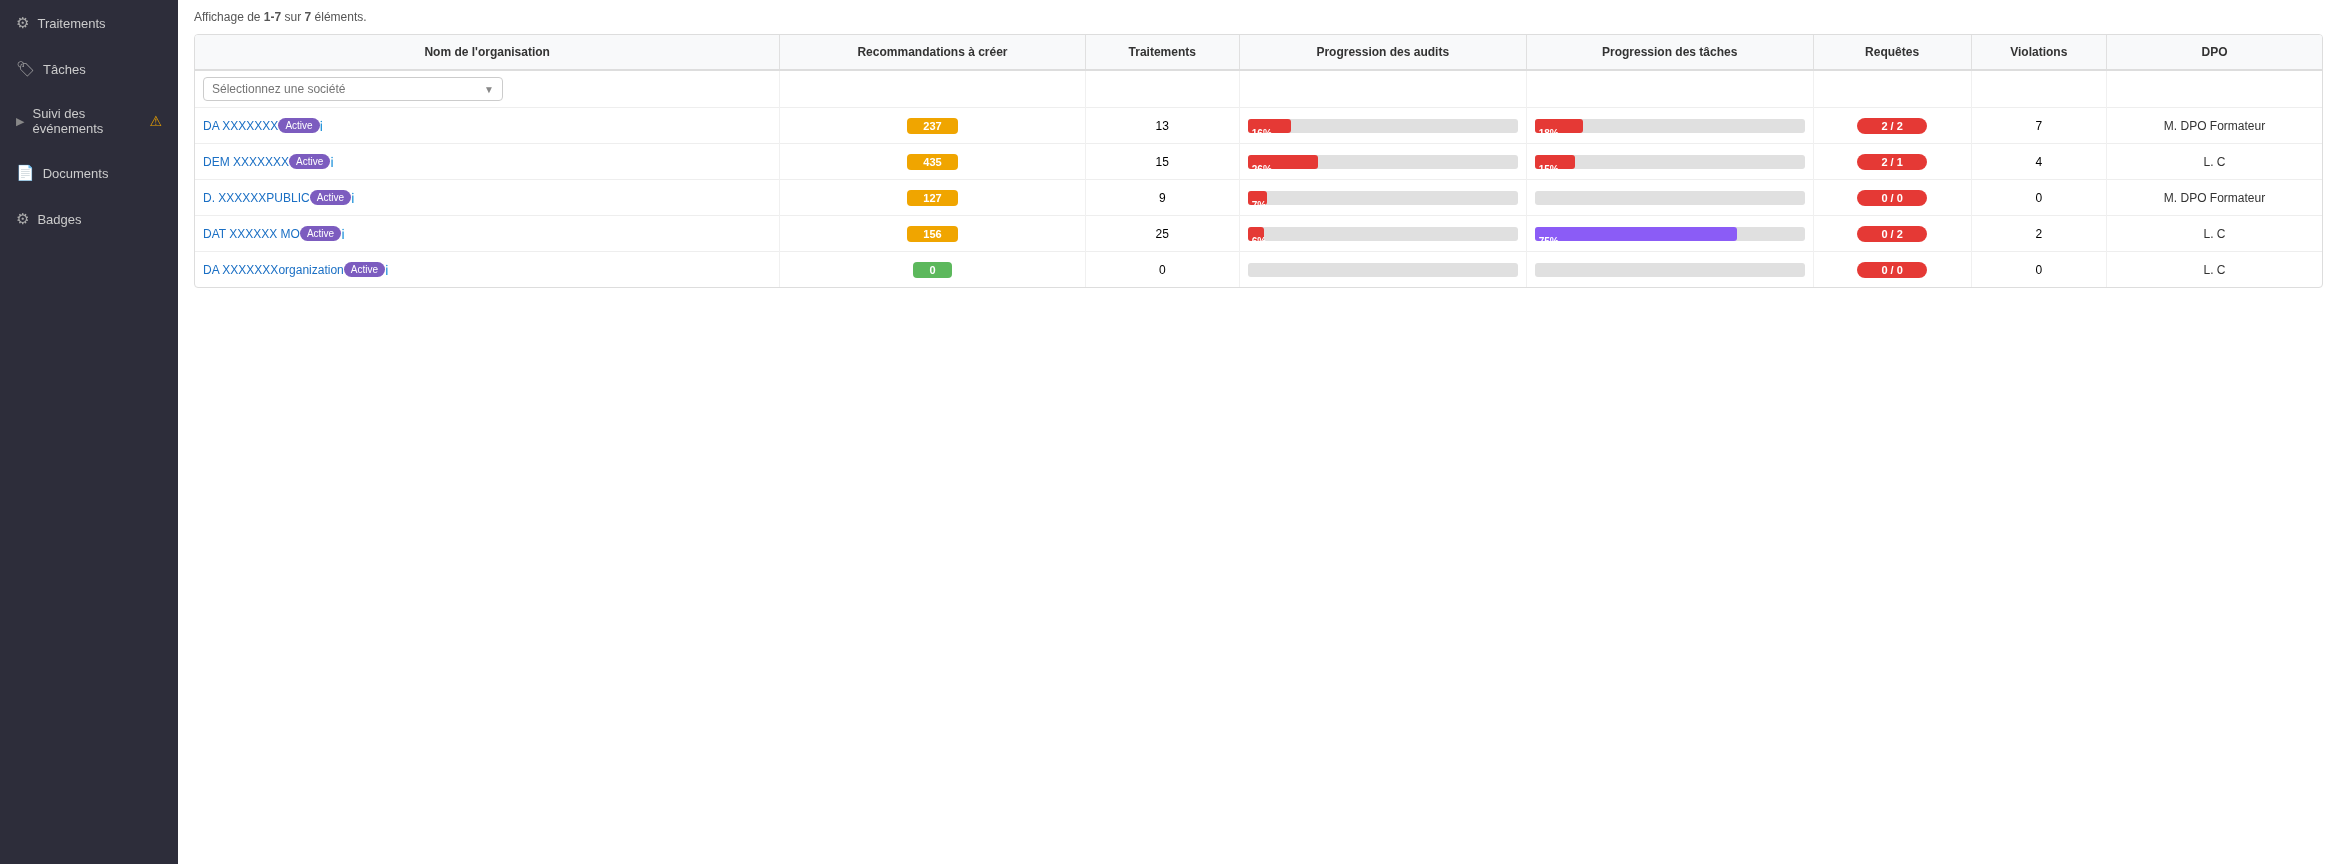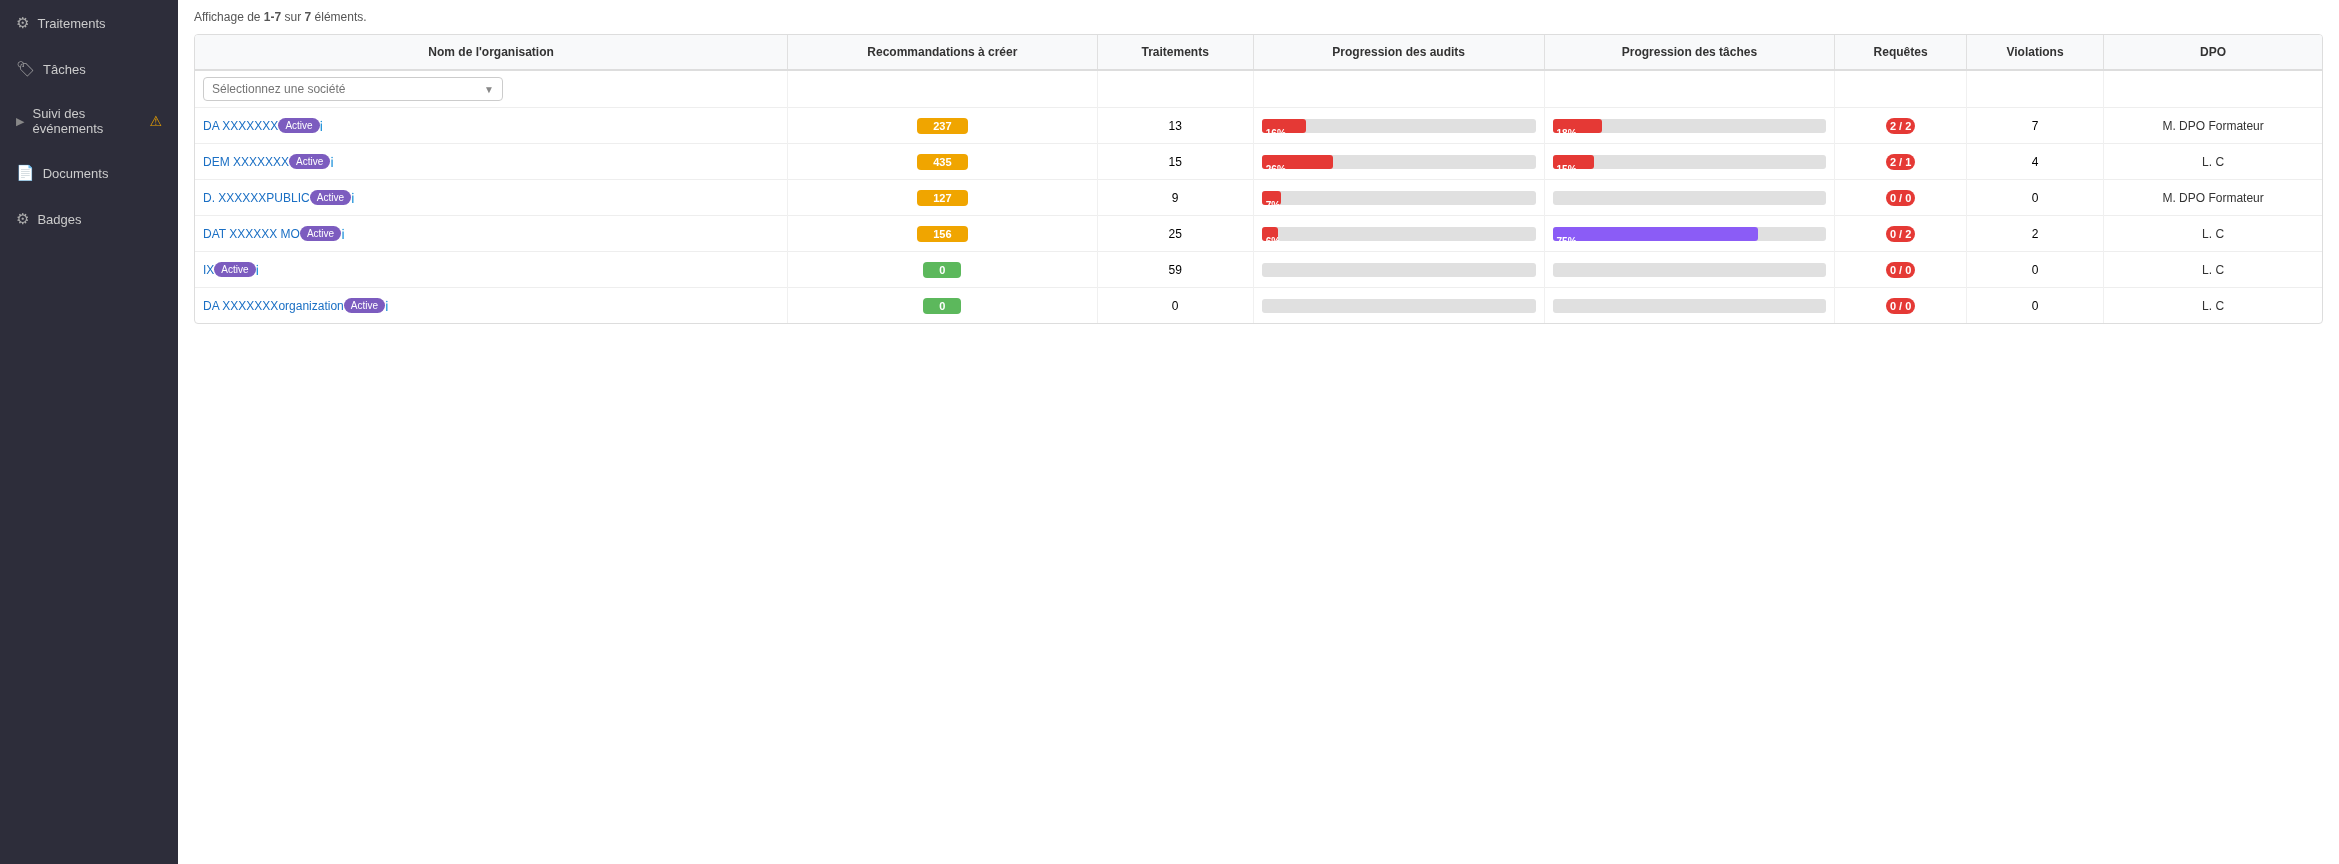--- a/index.html
+++ b/index.html
@@ -174,21 +174,21 @@
       font-size: 10px;
       color: #fff;
       font-weight: bold;
     }
     .bar-red { background: #e53935; }
     .bar-orange { background: #8b5cf6; }
 
     
     .req-badge {
       display: inline-block;
-      padding: 2px 4px;
+      padding: 2px 24px;
       border-radius: 12px;
       font-size: 11px;
       font-weight: bold;
       color: #fff;
     }
     .req-red { background: #e53935; }
 
     .dpo-text { font-size: 12px; color: #333; }
   </style>
 </head>
@@ -368,40 +368,20 @@
                 </div>
               </div>
             </td>
             <td><span class="req-badge req-red">0 / 2</span></td>
             <td>2</td>
             <td class="dpo-text">L. C</td>
           </tr>
           <tr>
             <td class="org-name-cell">
               <div class="org-name">
-                <a class="org-link">IX</a>
-                <span class="badge-active">Active</span>
-                <span class="info-icon">ℹ</span>
-              </div>
-            </td>
-            <td><span class="rec-badge rec-green">0</span></td>
-            <td>59</td>
-            <td>
-              <div class="progress-container"></div>
-            </td>
-            <td>
-              <div class="progress-container"></div>
-            </td>
-            <td><span class="req-badge req-red">0 / 0</span></td>
-            <td>0</td>
-            <td class="dpo-text">L. C</td>
-          </tr>
-          <tr>
-            <td class="org-name-cell">
-              <div class="org-name">
                 <a class="org-link">DA XXXXXXX</a>
                 <span style="color: rgb(26, 111, 196); font-size: 12px;">organization</span>
                 <span class="badge-active">Active</span>
                 <span class="info-icon">ℹ</span>
               </div>
             </td>
             <td><span class="rec-badge rec-green">0</span></td>
             <td>0</td>
             <td>
               <div class="progress-container"></div>

